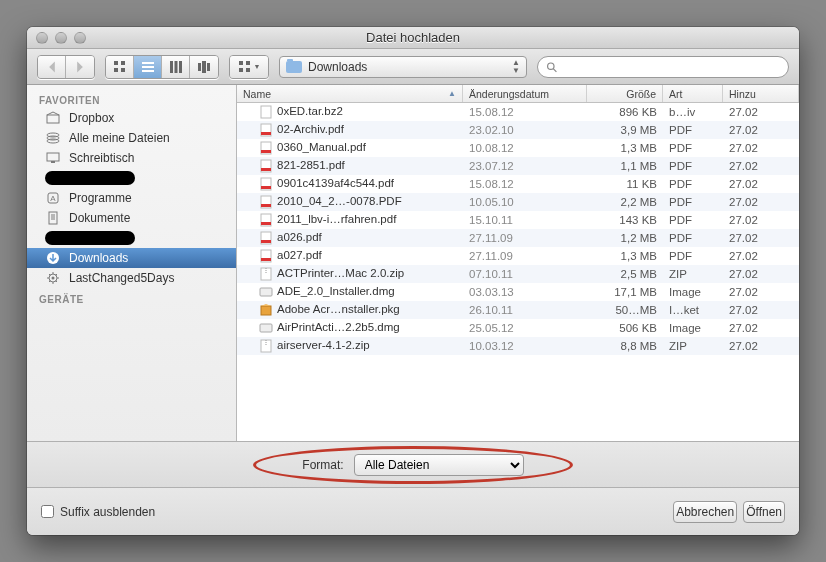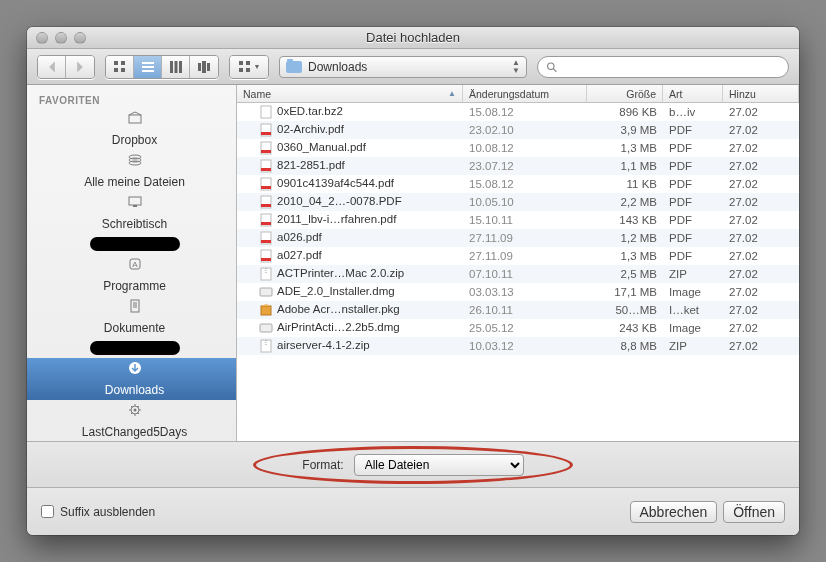--- a/index.html
+++ b/index.html
@@ -58,21 +58,21 @@
 .search input { border:none; outline:none; font-size:12px; margin-left:4px; width:100%; background:transparent;}
 
 .body { flex:1; display:flex; background:#fff; overflow:hidden; }
 
 .sidebar {
   width: 210px; background:linear-gradient(#f6f6f6,#ececec);
   border-right:1px solid #b8b8b8;
   overflow:auto; padding-top:4px;
 }
 .sb-header { font-size:10px; font-weight:bold; color:#8a8a8a; padding:6px 12px 2px; letter-spacing:0.5px;}
-.sb-item { display:flex; align-items:center; padding:3px 12px 3px 18px; font-size:12px; color:#333; gap:8px;flex-direction:column; }
+.sb-item { display:flex; align-items:center; padding:3px 12px 3px 18px; font-size:12px; color:#333; gap:8px; }
 .sb-item .ic { width:16px; height:14px; display:flex; align-items:center; justify-content:center; }
 .sb-item .ic svg { width:16px; height:14px; fill:#7a7a7a; }
 .sb-item.selected { background:linear-gradient(#5e97d4,#3c6ea8); color:#fff; }
 .sb-item.selected .ic svg { fill:#fff; }
 .sb-item.redact .redblk { width:90px; height:14px; background:#000; border-radius:7px;}
 
 .filepane { flex:1; display:flex; flex-direction:column; }
 .cols {
   display:flex; height:18px; background:linear-gradient(#fafafa,#ececec);
   border-bottom:1px solid #c0c0c0; font-size:10.5px; color:#444;
@@ -108,21 +108,21 @@
 
 .footer {
   height:48px; border-top:1px solid #b0b0b0;
   background:linear-gradient(#e8e8e8,#dcdcdc);
   display:flex; align-items:center; padding:0 14px; gap:6px;
 }
 .footer .chk { display:flex; align-items:center; gap:6px; font-size:12px; color:#333;}
 .footer .chk input { width:13px; height:13px; }
 .footer .sp { flex:1; }
 .btn {
-  height:22px; padding:0 9px; font-size:14px;
+  height:22px; padding:0 2px; font-size:12px;
   border:1px solid #9a9a9a; border-radius:4px;
   background:linear-gradient(#fdfdfd,#e3e3e3);
   box-shadow:0 1px 0 #fff inset; color:#333;
 }
 .btn.default { background:linear-gradient(#fdfdfd,#e3e3e3); }
 </style>
 </head>
 <body>
 
 <div class="window">
@@ -479,21 +479,21 @@
           <div class="row">
             <div class="cell name">
               <span class="fi">
                 <svg viewBox="0 0 14 14">
                   <rect x="1" y="3" width="12" height="8" rx="1" fill="#eee" stroke="#aaa"></rect>
                 </svg>
               </span>
               <span>AirPrintActi…2.2b5.dmg</span>
             </div>
             <div class="cell date">25.05.12</div>
-            <div class="cell size">243 KB</div>
+            <div class="cell size">506 KB</div>
             <div class="cell kind">Image</div>
             <div class="cell add">27.02</div>
           </div>
           <div class="row">
             <div class="cell name">
               <span class="fi">
                 <svg viewBox="0 0 14 14">
                   <rect x="2" y="1" width="10" height="12" fill="#fff" stroke="#bbb"></rect>
                   <line x1="7" y1="1" x2="7" y2="7" stroke="#999" stroke-dasharray="1 1"></line>
                 </svg>

